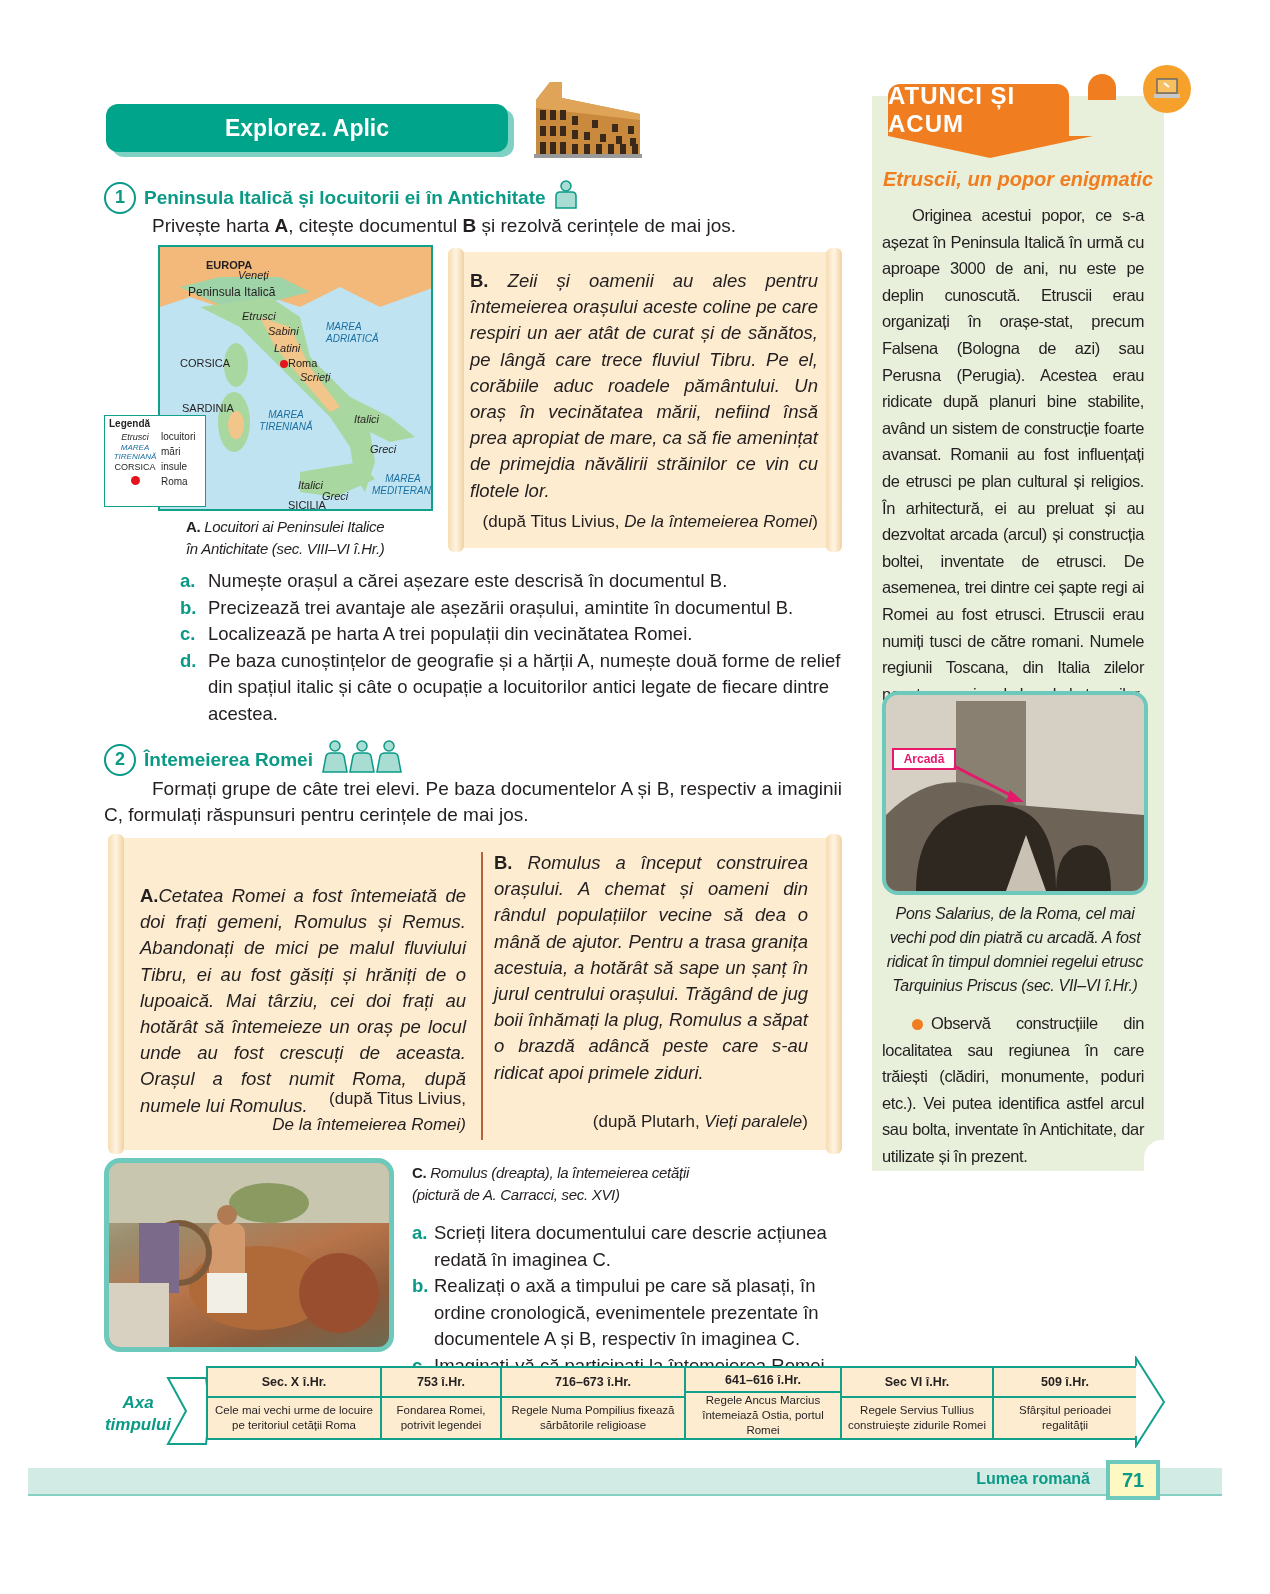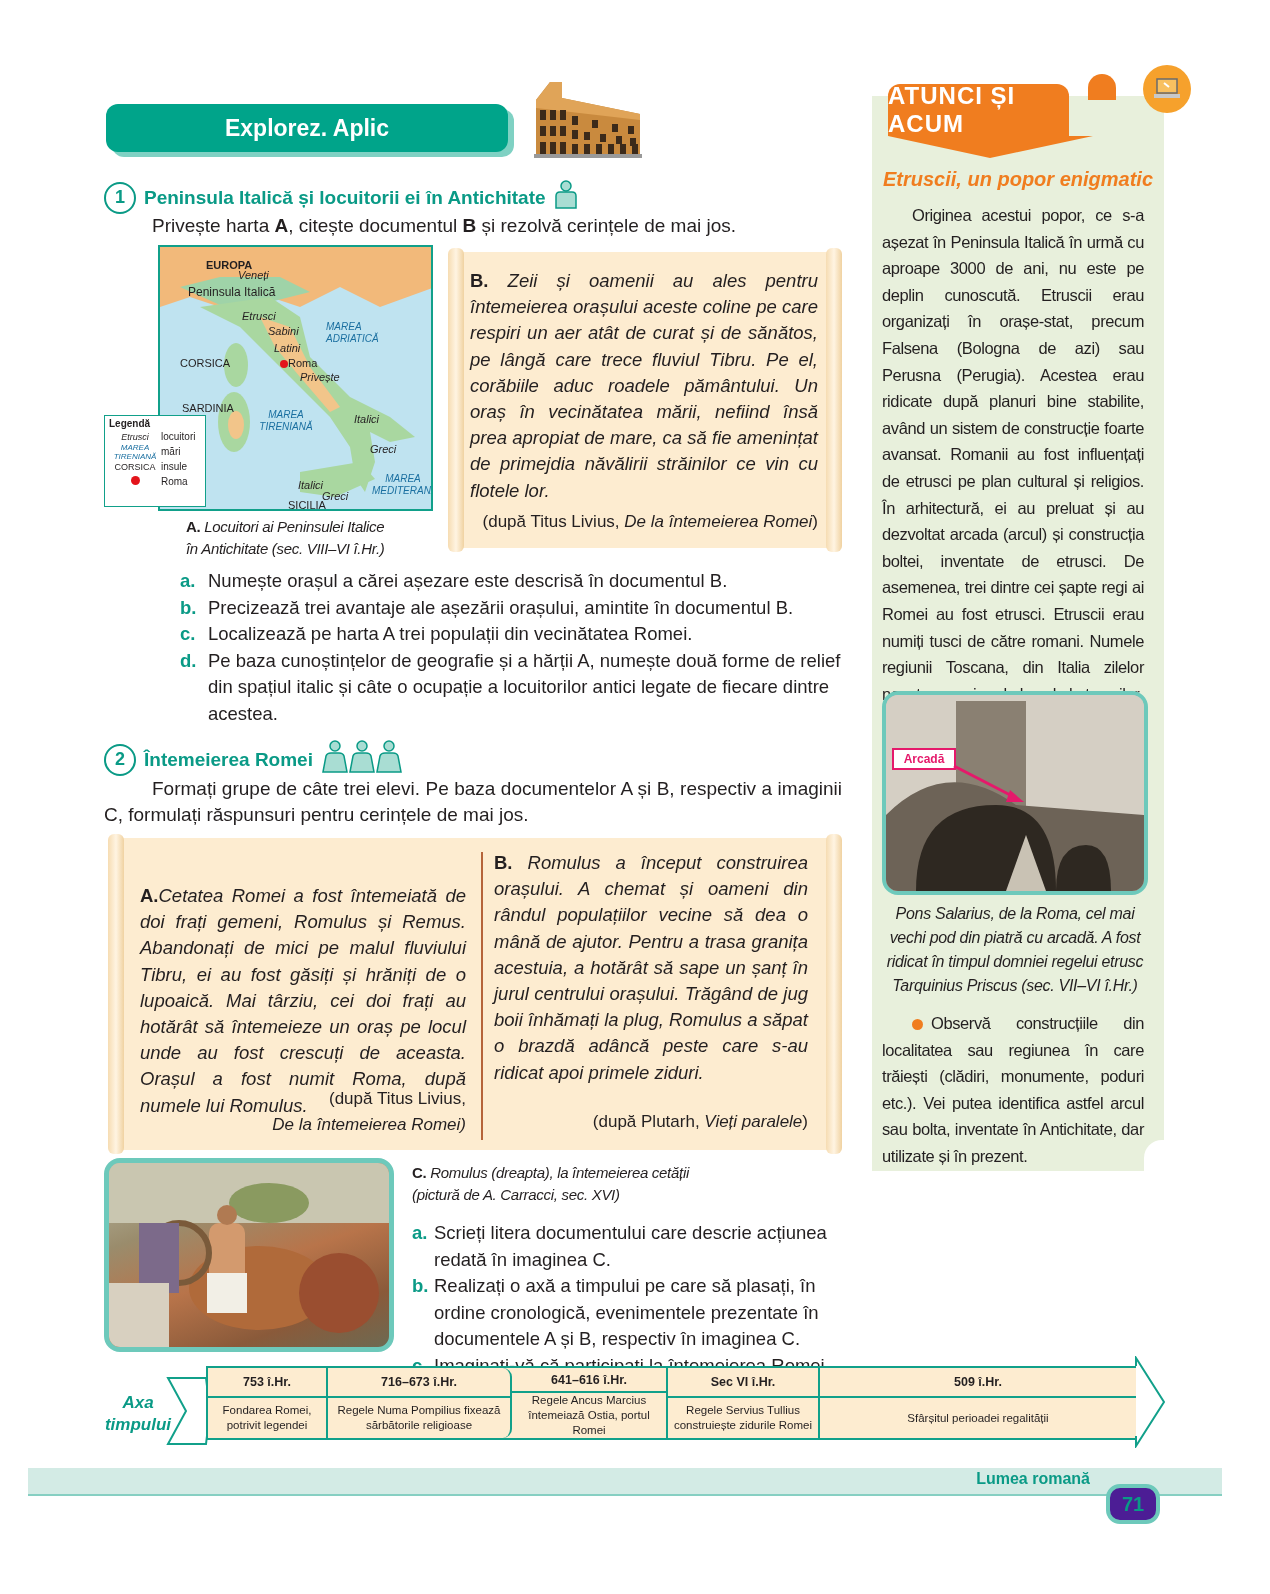--- a/index.html
+++ b/index.html
@@ -49,21 +49,21 @@
   .tl-table { left: 206px; top: 1366px; width: 932px; height: 74px; border: 2px solid #11a08a; background: #fdecd0; display: flex; }
   .tl-col { border-right: 2px solid #11a08a; display: flex; flex-direction: column; }
   .tl-col:last-child { border-right: none; }
   .tl-head { height: 30px; border-bottom: 2px solid #11a08a; display: flex; align-items: center; justify-content: center; font-weight: bold; font-size: 12.5px; font-family: "Liberation Sans Narrow", "Liberation Sans", sans-serif; }
   .tl-body { flex: 1; display: flex; align-items: center; justify-content: center; text-align: center; font-size: 11.5px; line-height: 15px; padding: 0 4px; font-family: "Liberation Sans Narrow", "Liberation Sans", sans-serif; }
   .axa-label { left: 100px; top: 1392px; width: 76px; text-align: center; color: #0a9a86; font-weight: bold; font-style: italic; font-size: 17px; line-height: 22px; }
 
   
   .footer-bar { left: 28px; top: 1468px; width: 1194px; height: 28px; background: #d3ebe5; border-bottom: 2px solid #86cfc2; }
   .footer-label { left: 966px; top: 1470px; width: 124px; text-align: right; color: #0a9a86; font-weight: bold; font-size: 16px; }
-  .page-num { left: 1106px; top: 1460px; width: 54px; height: 40px; border: 4px solid #6dc9bb; border-radius: 14px; background: #4c1d95; color: #0a9a86; font-weight: bold; font-size: 20px; display: flex; align-items: center; justify-content: center; margin-top: 24px; }
+  .page-num { left: 1106px; top: 1460px; width: 54px; height: 40px; border: 4px solid #6dc9bb; border-radius: 0; background: #fef9c3; color: #0a9a86; font-weight: bold; font-size: 20px; display: flex; align-items: center; justify-content: center; }
 </style>
 </head>
 <body>
 
 <div class="abs banner">
   <span>Explorez. Aplic</span>
 </div>
 <div class="abs colosseum">
   <svg width="112" height="80" viewBox="0 0 112 80">
     <path d="M4 22 L18 4 L30 4 L30 20 L108 36 L108 78 L4 78 Z" fill="#c98a3e"></path>
@@ -125,21 +125,21 @@
     <path d="M140 225 L200 215 L215 232 L175 250 L140 245 Z" fill="#a9d7a0"></path>
     <circle cx="124" cy="117" r="4" fill="#e3141b"></circle>
   </svg>
   <span class="map-label" style="left:46px;top:4px;font-weight:bold;margin-top:8px;">EUROPA</span>
   <span class="map-label" style="left:78px;top:22px;font-style:italic;">Veneți</span>
   <span class="map-label" style="left:28px;top:38px;font-size:12px;">Peninsula Italică</span>
   <span class="map-label" style="left:82px;top:63px;font-style:italic;">Etrusci</span>
   <span class="map-label" style="left:108px;top:78px;font-style:italic;">Sabini</span>
   <span class="map-label" style="left:114px;top:95px;font-style:italic;">Latini</span>
   <span class="map-label" style="left:128px;top:110px;">Roma</span>
-  <span class="map-label" style="left:140px;top:124px;font-style:italic;">Privește</span>
+  <span class="map-label" style="left:140px;top:124px;font-style:italic;">Scrieți</span>
   <span class="map-label" style="left:20px;top:110px;">CORSICA</span>
   <span class="map-label" style="left:22px;top:155px;">SARDINIA</span>
   <span class="map-label" style="left:166px;top:74px;width:60px;white-space:normal;font-style:italic;color:#1a6fa0;font-size:10px;line-height:12px;">MAREA ADRIATICĂ</span>
   <span class="map-label" style="left:98px;top:162px;width:56px;white-space:normal;text-align:center;font-style:italic;color:#1a6fa0;font-size:10px;line-height:12px;">MAREA TIRENIANĂ</span>
   <span class="map-label" style="left:194px;top:166px;font-style:italic;">Italici</span>
   <span class="map-label" style="left:210px;top:196px;font-style:italic;">Greci</span>
   <span class="map-label" style="left:138px;top:232px;font-style:italic;">Italici</span>
   <span class="map-label" style="left:162px;top:243px;font-style:italic;">Greci</span>
   <span class="map-label" style="left:128px;top:252px;">SICILIA</span>
   <span class="map-label" style="left:212px;top:226px;width:62px;white-space:normal;text-align:center;font-style:italic;color:#1a6fa0;font-size:10px;line-height:12px;">MAREA MEDITERANĂ</span>
@@ -272,25 +272,29 @@
 <div class="abs" style="left:166px; top:1376px;">
   <svg width="46" height="70" viewBox="0 0 46 70">
       <path d="M2 2 L40 2 L44 35 L40 68 L2 68 L20 35 Z" fill="#fff" stroke="#11a08a" stroke-width="2"></path>
     </svg>
 </div>
 <div class="abs axa-label">
   <div>Axa</div>
   <div>timpului</div>
 </div>
 <div class="abs tl-table">
+  <div class="tl-col" style="width:174px;">
+      <div class="tl-head">Sec. X î.Hr.</div>
+      <div class="tl-body">Cele mai vechi urme de locuire pe teritoriul cetății Roma</div>
+    </div>
   <div class="tl-col" style="width:120px;">
       <div class="tl-head">753 î.Hr.</div>
       <div class="tl-body">Fondarea Romei, potrivit legendei</div>
     </div>
-  <div class="tl-col" style="width:184px;border-radius:9px;">
+  <div class="tl-col" style="width:184px;">
       <div class="tl-head">716–673 î.Hr.</div>
       <div class="tl-body">Regele Numa Pompilius fixează sărbătorile religioase</div>
     </div>
   <div class="tl-col" style="width:156px;">
       <div class="tl-head">641–616 î.Hr.</div>
       <div class="tl-body">Regele Ancus Marcius întemeiază Ostia, portul Romei</div>
     </div>
   <div class="tl-col" style="width:152px;">
       <div class="tl-head">Sec VI î.Hr.</div>
       <div class="tl-body">Regele Servius Tullius construiește zidurile Romei</div>

